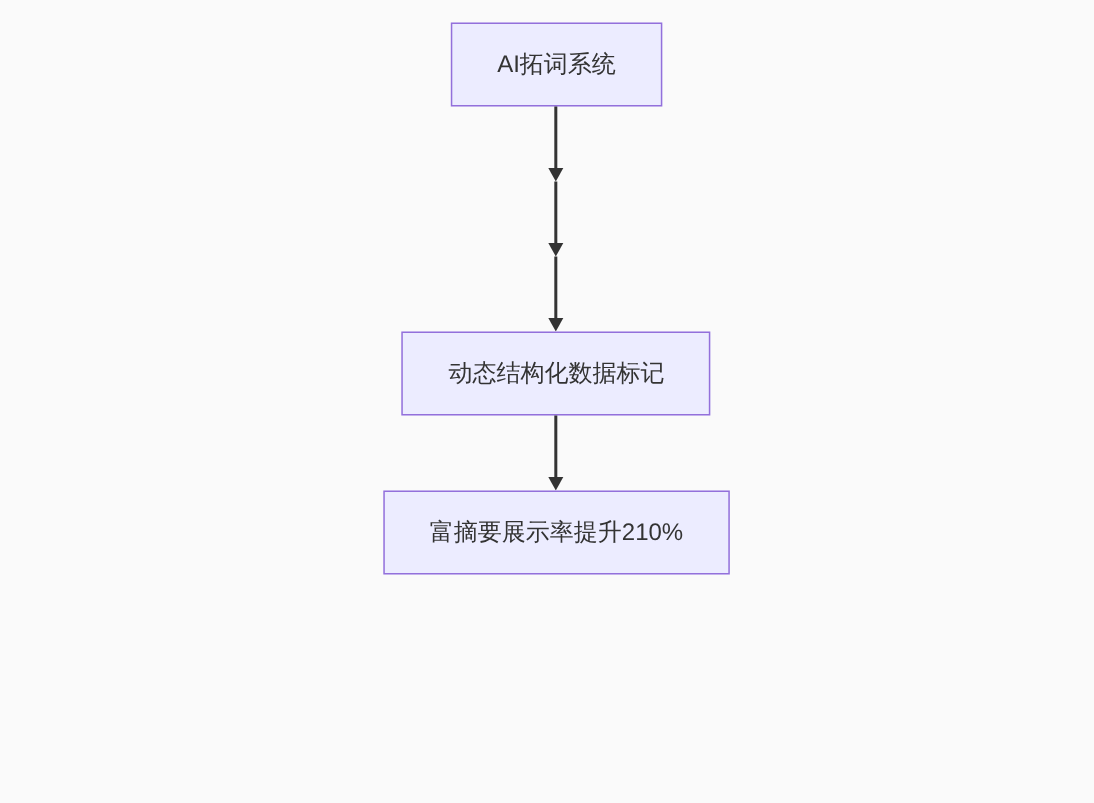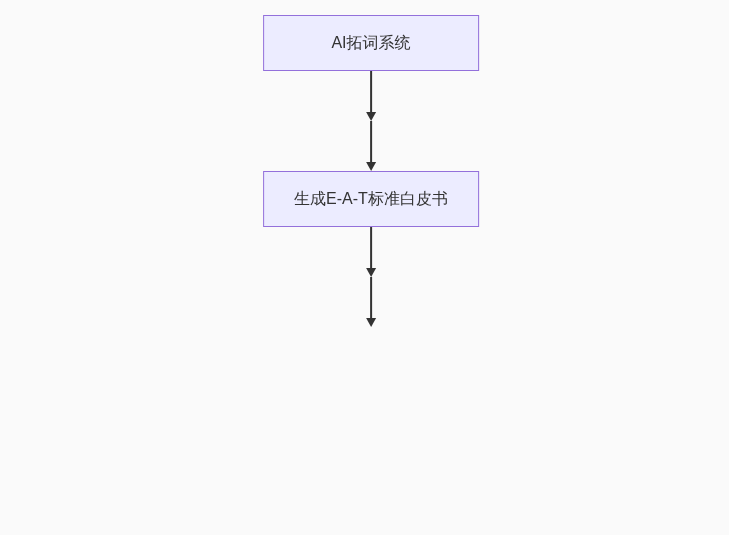--- a/index.html
+++ b/index.html
@@ -15,20 +15,21 @@
     background: #fafafa;
     overflow: hidden;
   }
   .flow {
     position: absolute;
     top: 15px;
     left: 371px;
     transform: translateX(-50%);
     display: flex;
     flex-direction: column;
+    align-items: center;
   }
   .node {
     box-sizing: border-box;
     height: 56px;
     padding: 0 30px;
     display: flex;
     align-items: center;
     justify-content: center;
     background: #ECECFF;
     border: 1px solid #9370DB;
@@ -71,30 +72,33 @@
       <div class="edge-line"></div>
       <div class="edge-head"></div>
     </div>
 
 
     <div class="edge">
       <div class="edge-line"></div>
       <div class="edge-head"></div>
     </div>
 
+
+    <div class="edge">
+      <div class="edge-line"></div>
+      <div class="edge-head"></div>
+    </div>
+
     <div class="node">
-      <span>生成E-A-T标准白皮书</span>
+      <span>动态结构化数据标记</span>
     </div>
 
     <div class="edge">
       <div class="edge-line"></div>
       <div class="edge-head"></div>
     </div>
 
-
-    <div class="edge">
-      <div class="edge-line"></div>
-      <div class="edge-head"></div>
+    <div class="node">
+      <span>富摘要展示率提升210%</span>
     </div>
-
 
   </div>
 </div>
 
 </body></html>

